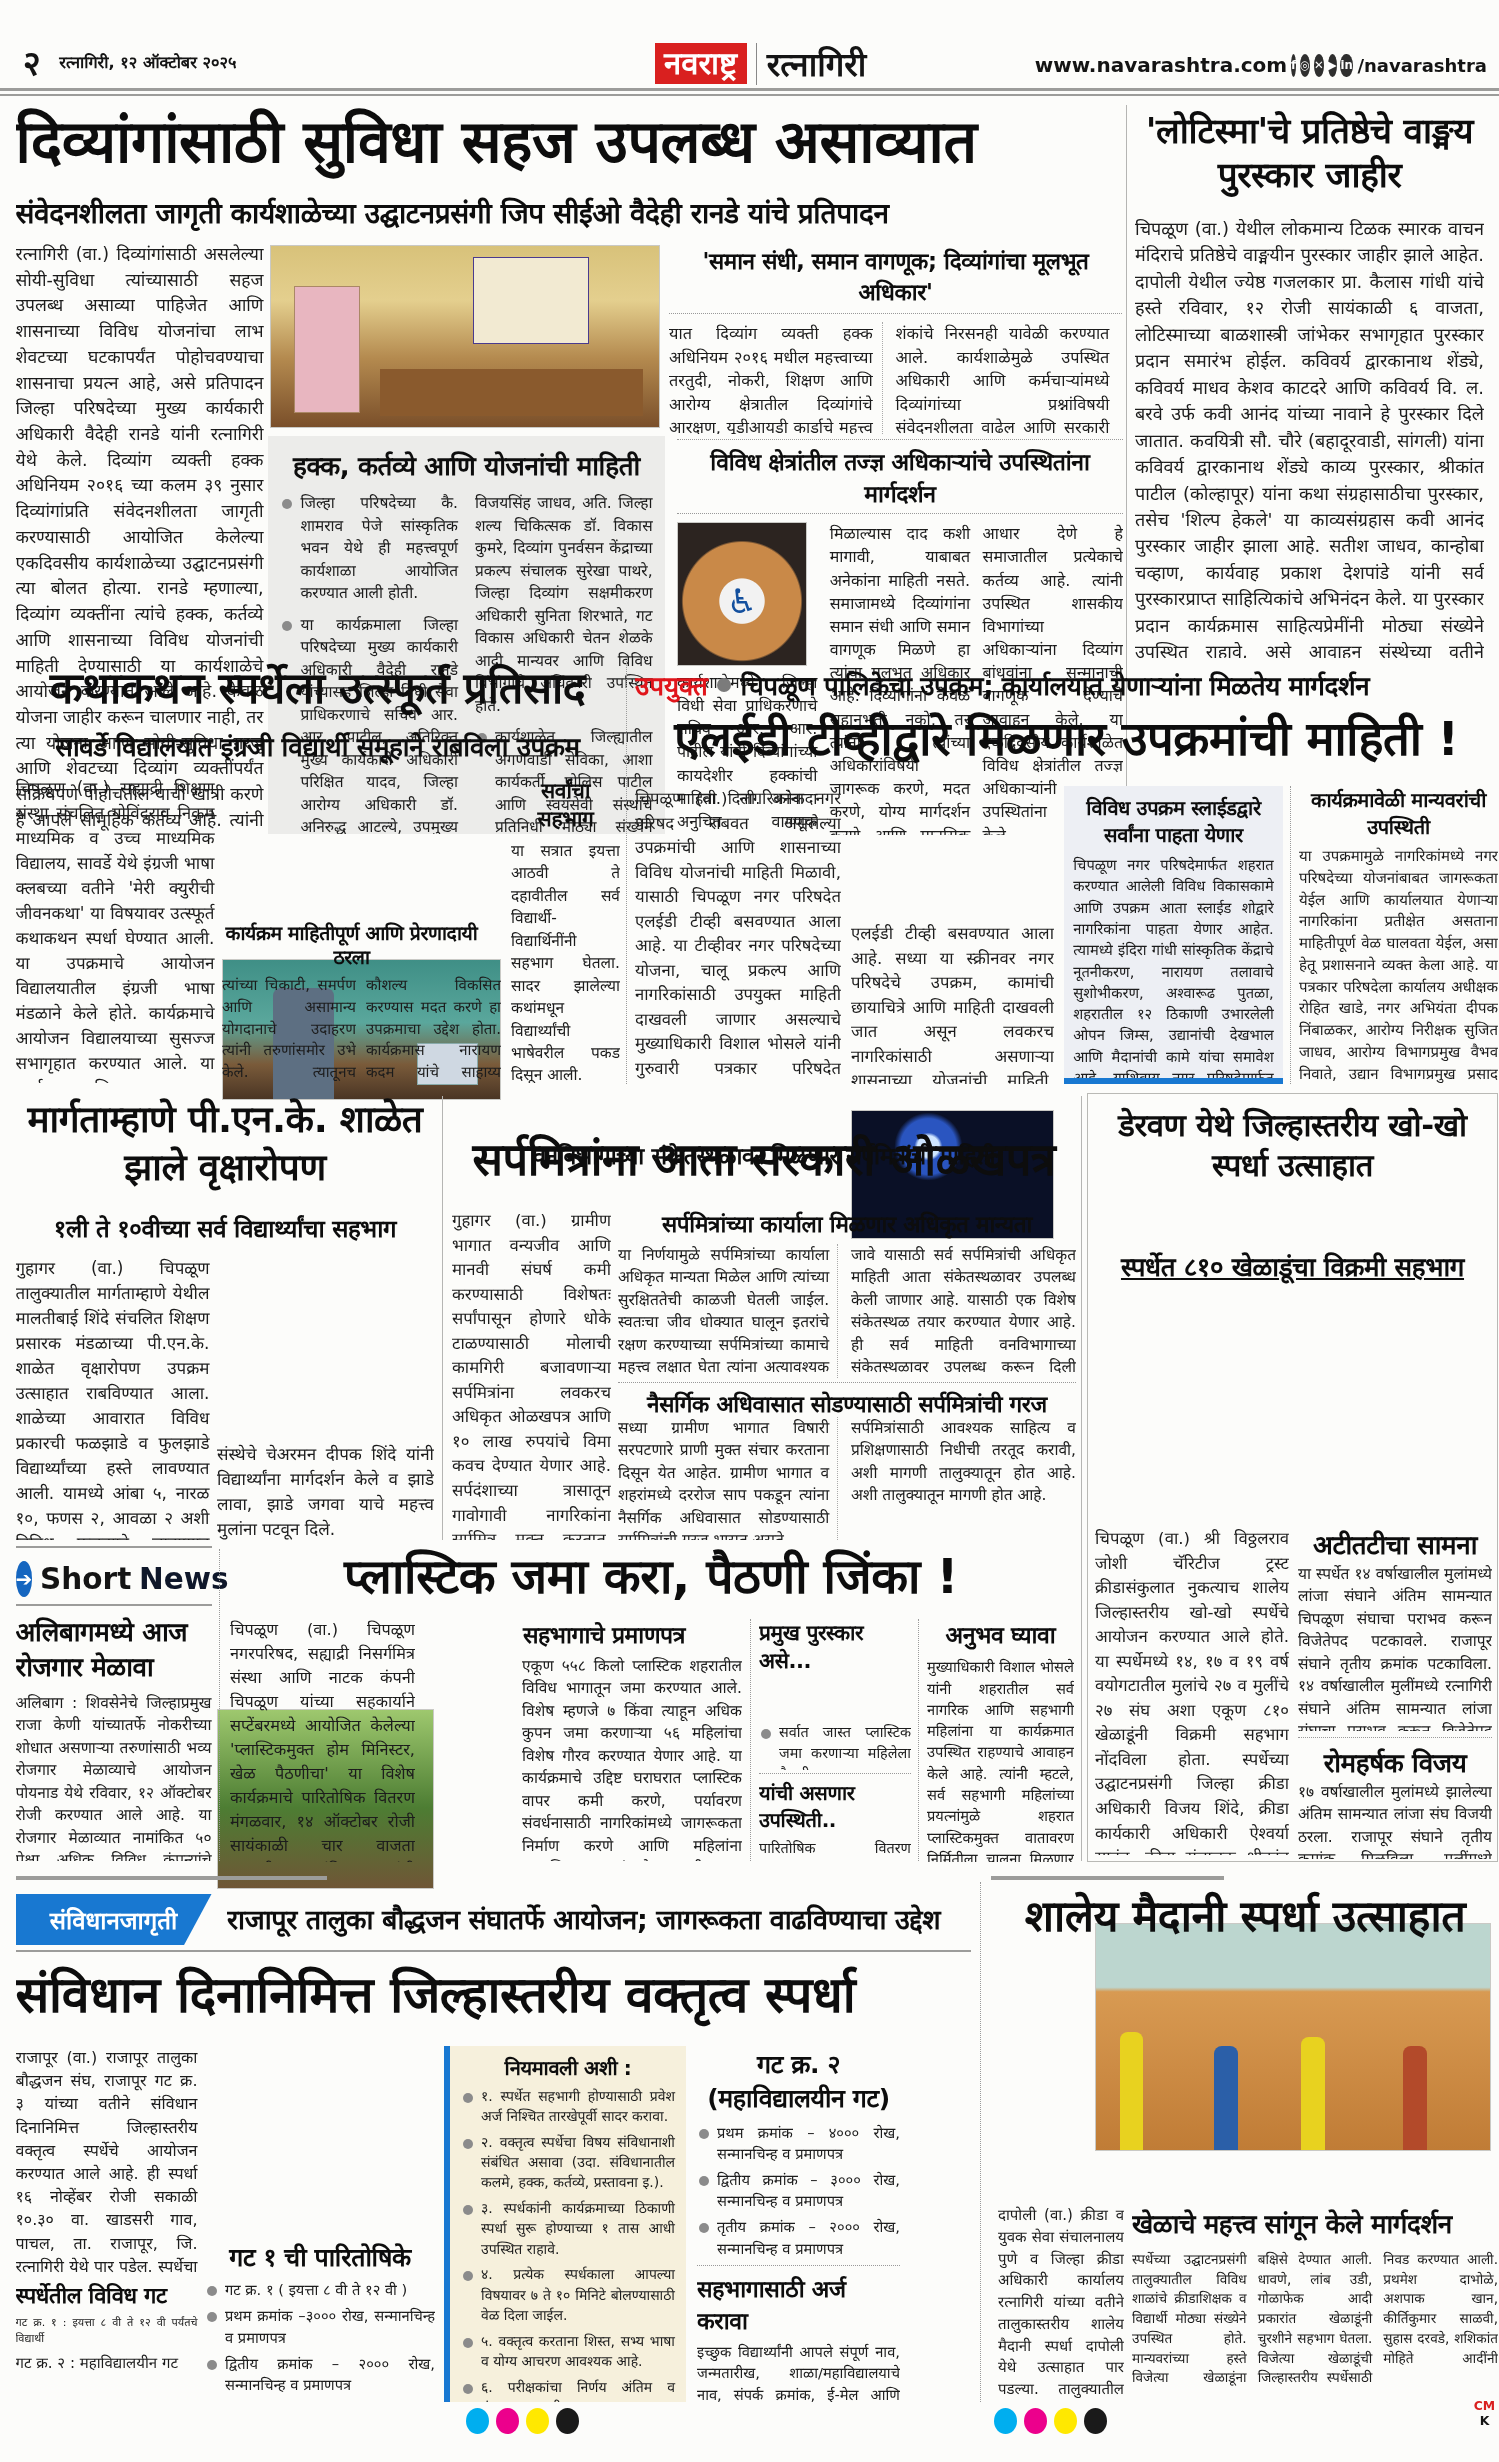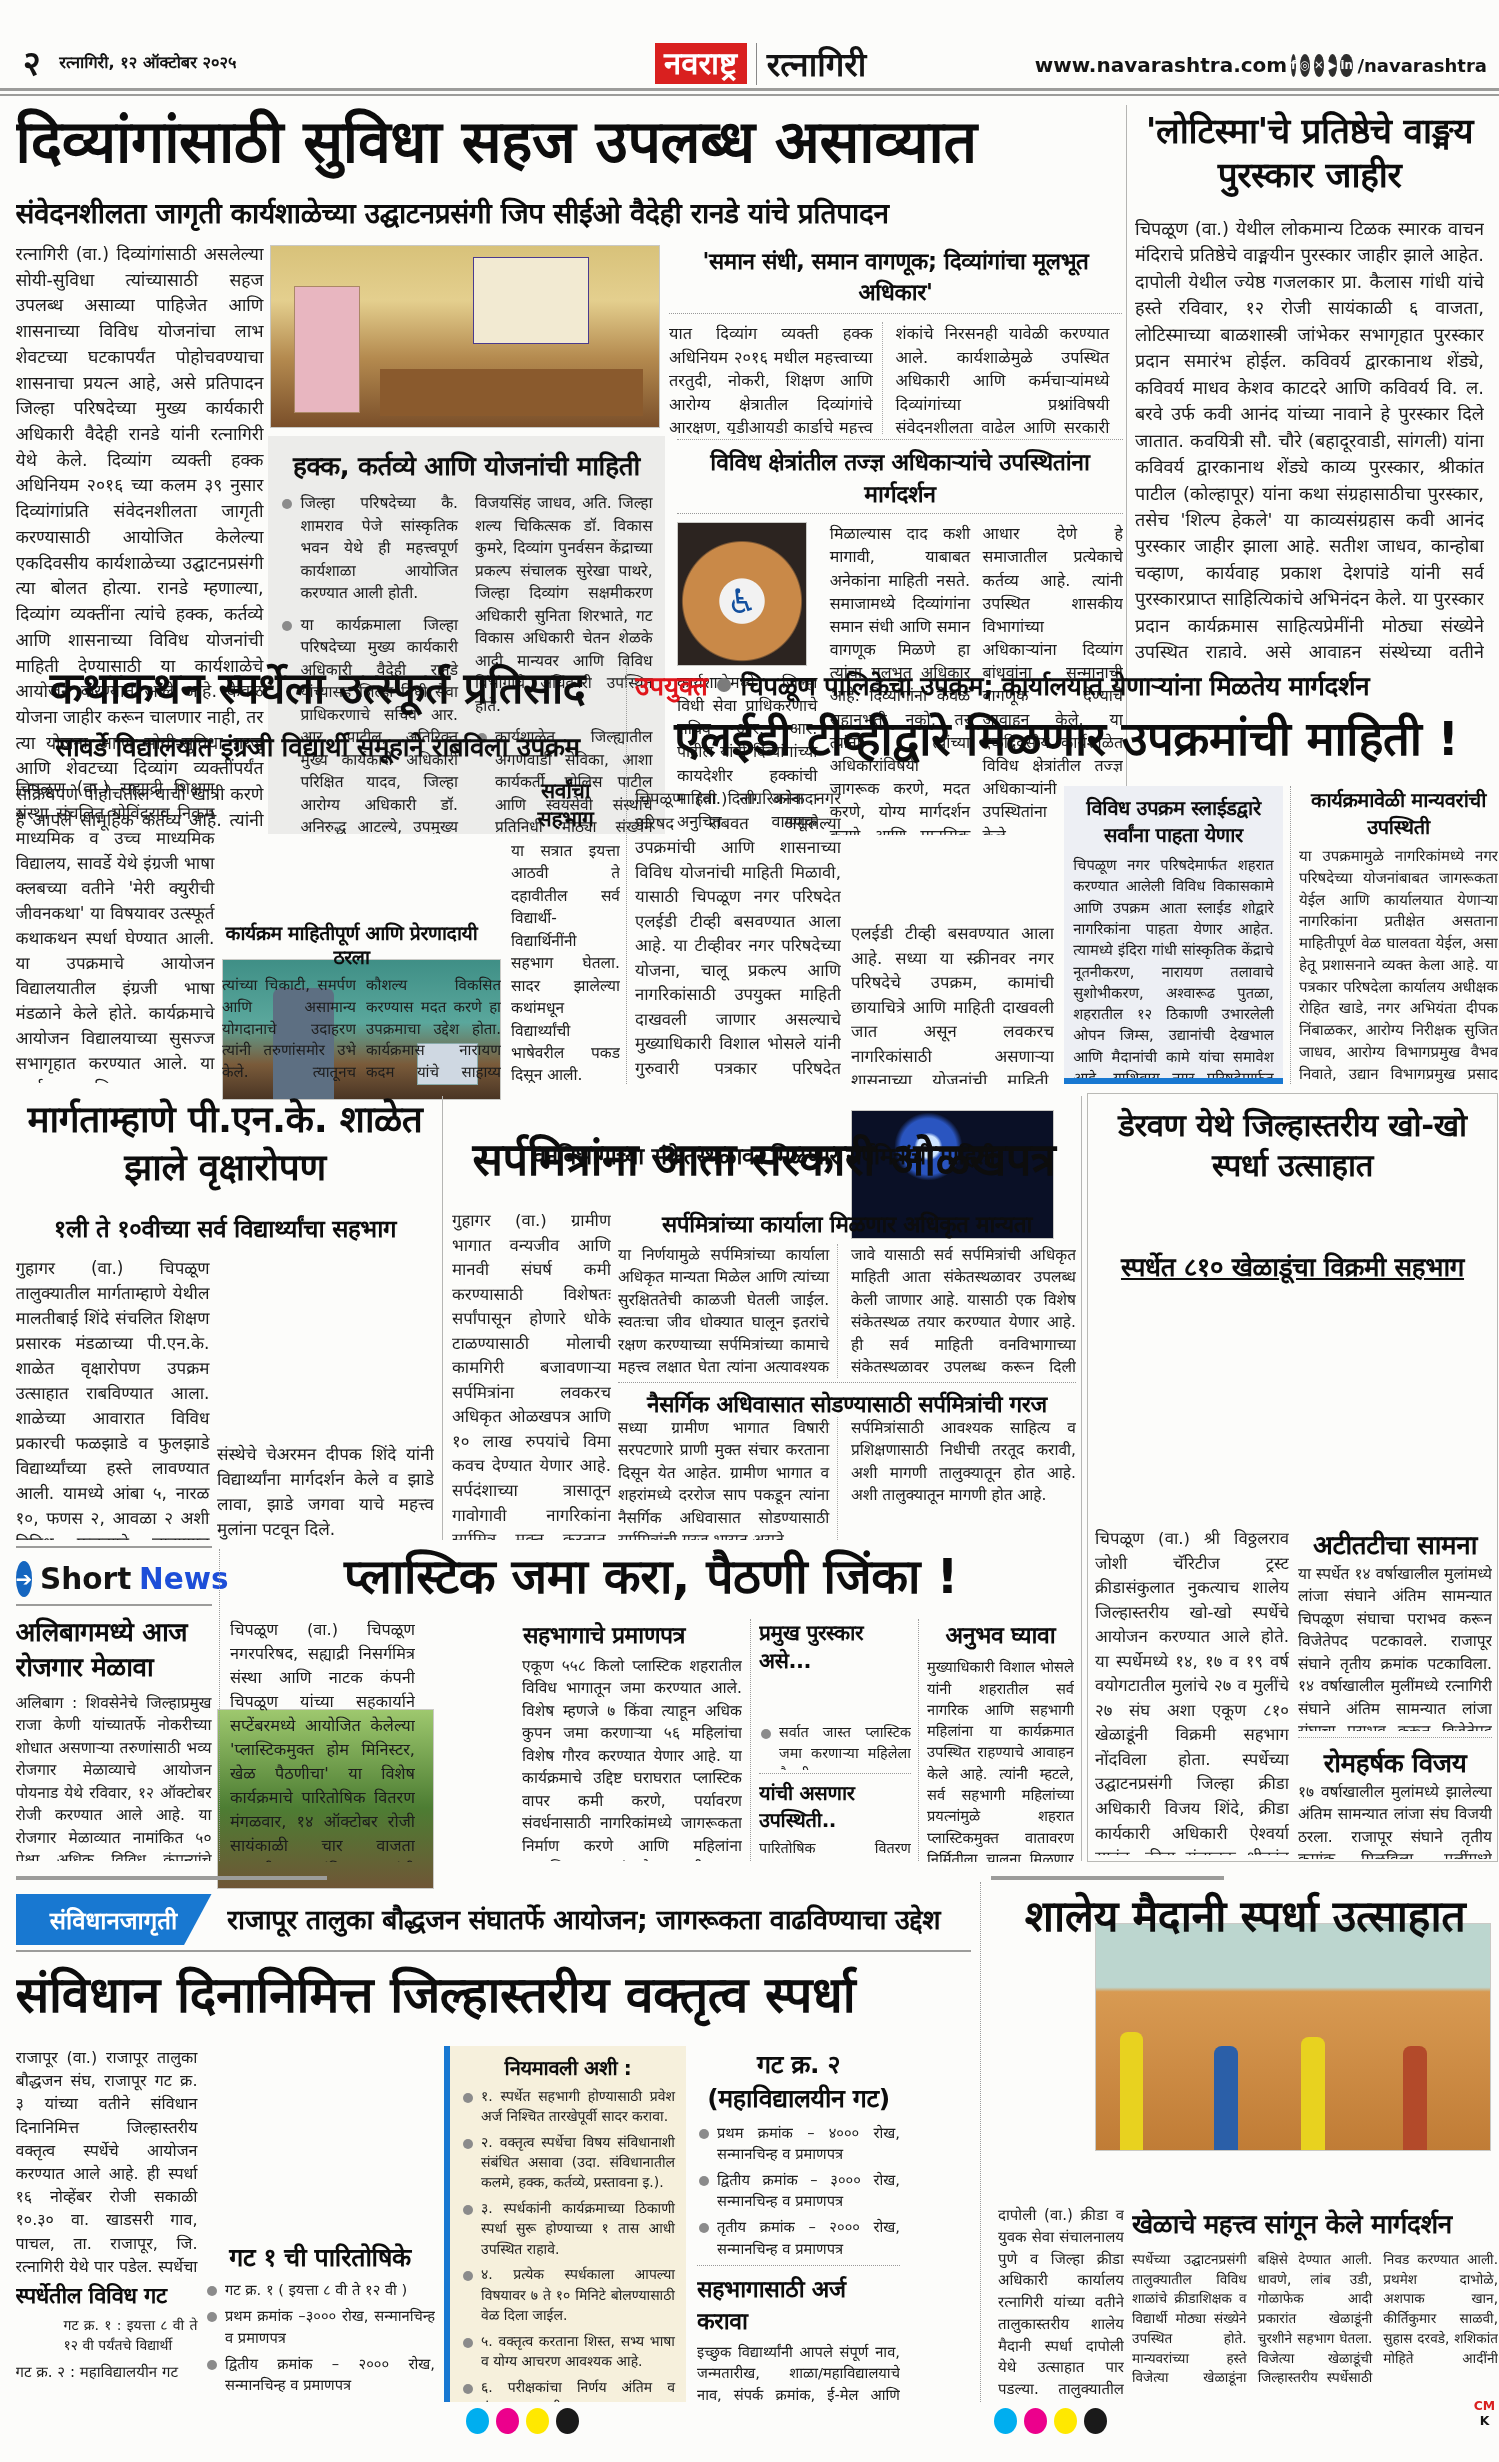--- a/index.html
+++ b/index.html
@@ -175,21 +175,21 @@
   <div class="abs hl ctr clip" style="left:1298px; top:1526px; width:194px; height:36px; font-size:26px;">अटीतटीचा सामना</div>
   <div class="abs small-txt clip" style="left:1298px; top:1563px; width:194px; height:168px; font-size:15.5px;">या स्पर्धेत १४ वर्षाखालील मुलांमध्ये लांजा संघाने अंतिम सामन्यात चिपळूण संघाचा पराभव करून विजेतेपद पटकावले. राजापूर संघाने तृतीय क्रमांक पटकाविला. १४ वर्षाखालील मुलींमध्ये रत्नागिरी संघाने अंतिम सामन्यात लांजा संघाचा पराभव करून विजेतेपद पटकावले. तसेच चिपळूण संघाने तृतीय क्रमांक पटकाविला.</div>
   <div class="abs dotted-h" style="left:1298px; top:1737px; width:194px;"></div>
   <div class="abs hl ctr clip" style="left:1298px; top:1744px; width:194px; height:36px; font-size:26px;">रोमहर्षक विजय</div>
   <div class="abs small-txt clip" style="left:1298px; top:1781px; width:194px; height:78px; font-size:15.5px;">१७ वर्षाखालील मुलांमध्ये झालेल्या अंतिम सामन्यात लांजा संघ विजयी ठरला. राजापूर संघाने तृतीय क्रमांक मिळविला. मुलींमध्ये रत्नागिरी संघाने झालेल्या अटीतटीच्या सामन्यात विजय मिळवून जिल्हास्तरावर यश संपादन केले.</div>
 
   <div class="abs rule" style="left:15.5px; top:1546px; width:196px; height:2.3px;"></div>
   <div class="abs" style="left:15.5px; top:1557px; width:196px; height:43px; display:flex; align-items:center; gap:7.8px;">
     <span style="width:36px; height:36px; border-radius:50%; background:#1566c0; color:#fff; display:flex; align-items:center; justify-content:center; font-size:20px; font-weight:bold;">➔</span>
     <span style="font-size:29.5px; font-weight:bold; color:#141414;">Short</span>
-    <span style="font-size:29.5px; font-weight:bold; color:#1d4ed8;">News</span>
+    <span style="font-size:29.5px; font-weight:bold; color:#0f172a;">News</span>
   </div>
   <div class="abs rule" style="left:15.5px; top:1604px; width:196px; height:2.3px;"></div>
   <div class="abs hl clip" style="left:15.5px; top:1615px; width:196px; height:71px; font-size:26px; line-height:1.35;">अलिबागमध्ये आज रोजगार मेळावा</div>
   <div class="abs small-txt clip" style="left:15.5px; top:1692px; width:196px; height:169px; font-size:15.5px;">अलिबाग : शिवसेनेचे जिल्हाप्रमुख राजा केणी यांच्यातर्फे नोकरीच्या शोधात असणाऱ्या तरुणांसाठी भव्य रोजगार मेळाव्याचे आयोजन पोयनाड येथे रविवार, १२ ऑक्टोबर रोजी करण्यात आले आहे. या रोजगार मेळाव्यात नामांकित ५० पेक्षा अधिक विविध कंपन्यांचे प्रतिनिधी सहभागी होणार असून रायगड जिल्ह्यासह मुंबई, नवी मुंबई, पनवेल येथील कंपन्यांचा समावेश असणार आहे. त्यामुळे इच्छुक उमेदवारांनी या संधीचा लाभ घ्यावा, असे आवाहन संयोजकांनी केले आहे.</div>
   <div class="abs dotted-v" style="left:219px; top:1549px; height:312px;"></div>
 
   <div class="abs hl ctr clip" style="left:227px; top:1542px; width:848px; height:68px; font-size:48px;">प्लास्टिक जमा करा, पैठणी जिंका !</div>
   <div class="abs body-txt clip" style="left:230px; top:1618px; width:185px; height:244px; font-size:16.3px;">चिपळूण (वा.) चिपळूण नगरपरिषद, सह्याद्री निसर्गमित्र संस्था आणि नाटक कंपनी चिपळूण यांच्या सहकार्याने सप्टेंबरमध्ये आयोजित केलेल्या 'प्लास्टिकमुक्त होम मिनिस्टर, खेळ पैठणीचा' या विशेष कार्यक्रमाचे पारितोषिक वितरण मंगळवार, १४ ऑक्टोबर रोजी सायंकाळी चार वाजता शहरातील इंदिरा गांधी सांस्कृतिक केंद्र येथे होणार आहे. सप्टेंबर महिन्यात या उपक्रमात एकूण १५२ महिलांनी सहभाग घेतला. सहभागी महिलांनी जमा केलेल्या प्लास्टिकच्या प्रमाणानुसार ५०० ग्रॅमसाठी एक कुपन दिले गेले.</div>
 
   <div class="abs hl ctr clip" style="left:466px; top:1618px; width:276px; height:34px; font-size:23px;">सहभागाचे प्रमाणपत्र</div>
@@ -216,21 +216,21 @@
   <div class="abs" style="left:15.5px; top:1894px; width:196px; height:51px; background:#1878d1; clip-path:polygon(0 0, 100% 0, 86% 100%, 0 100%); display:flex; align-items:center; justify-content:center;">
     <span style="color:#fff; font-weight:bold; font-size:24px;">संविधानजागृती</span>
   </div>
   <div class="abs hl clip" style="left:227px; top:1900px; width:744px; height:40px; font-size:27px;">राजापूर तालुका बौद्धजन संघातर्फे आयोजन; जागरूकता वाढविण्याचा उद्देश</div>
   <div class="abs rule" style="left:15.5px; top:1950px; width:955px; height:1.6px;"></div>
   <div class="abs hl clip" style="left:15.5px; top:1959px; width:955px; height:75px; font-size:50px;">संविधान दिनानिमित्त जिल्हास्तरीय वक्तृत्व स्पर्धा</div>
 
   <div class="abs small-txt clip" style="left:15.5px; top:2046px; width:182px; height:228px; font-size:16px;">राजापूर (वा.) राजापूर तालुका बौद्धजन संघ, राजापूर गट क्र. ३ यांच्या वतीने संविधान दिनानिमित्त जिल्हास्तरीय वक्तृत्व स्पर्धेचे आयोजन करण्यात आले आहे. ही स्पर्धा १६ नोव्हेंबर रोजी सकाळी १०.३० वा. खाडसरी गाव, पाचल, ता. राजापूर, जि. रत्नागिरी येथे पार पडेल. स्पर्धेचा उद्देश नव्या पिढीमध्ये संविधानाविषयीची जागरूकता तसेच भारतीय लोकशाहीच्या मूलभूत तत्त्वांची व मूल्यांची जाण निर्माण करणे हा आहे.</div>
   <div class="abs clip" style="left:15.5px; top:2279px; width:182px; height:123px;">
     <div class="hl" style="font-size:22px; margin-bottom:6.2px;">स्पर्धेतील विविध गट</div>
-    <p class="small-txt" style="font-size:14px; margin-bottom:6.2px;margin-left:48px;">गट क्र. १ : इयत्ता ८ वी ते १२ वी पर्यंतचे विद्यार्थी</p>
+    <p class="small-txt" style="font-size:11px; margin-bottom:6.2px;">गट क्र. १ : इयत्ता ८ वी ते १२ वी पर्यंतचे विद्यार्थी</p>
     <p class="small-txt" style="font-size:15px;">गट क्र. २ : महाविद्यालयीन गट</p>
   </div>
 
   <div class="abs clip" style="left:205px; top:2239px; width:230px; height:163px;">
     <div class="hl ctr" style="font-size:25px; margin-bottom:6.2px;">गट १ ची पारितोषिके</div>
     <p class="bullet-p small-txt" style="font-size:14.7px; margin-bottom:4.7px;">गट क्र. १ ( इयत्ता ८ वी ते १२ वी )</p>
     <p class="bullet-p small-txt" style="font-size:14.7px; margin-bottom:4.7px;">प्रथम क्रमांक –३००० रोख, सन्मानचिन्ह व प्रमाणपत्र</p>
     <p class="bullet-p small-txt" style="font-size:14.7px; margin-bottom:4.7px;">द्वितीय क्रमांक – २००० रोख, सन्मानचिन्ह व प्रमाणपत्र</p>
     <p class="bullet-p small-txt" style="font-size:14.7px;">तृतीय क्रमांक – १५०० रोख, सन्मानचिन्ह व प्रमाणपत्र</p>
   </div>

